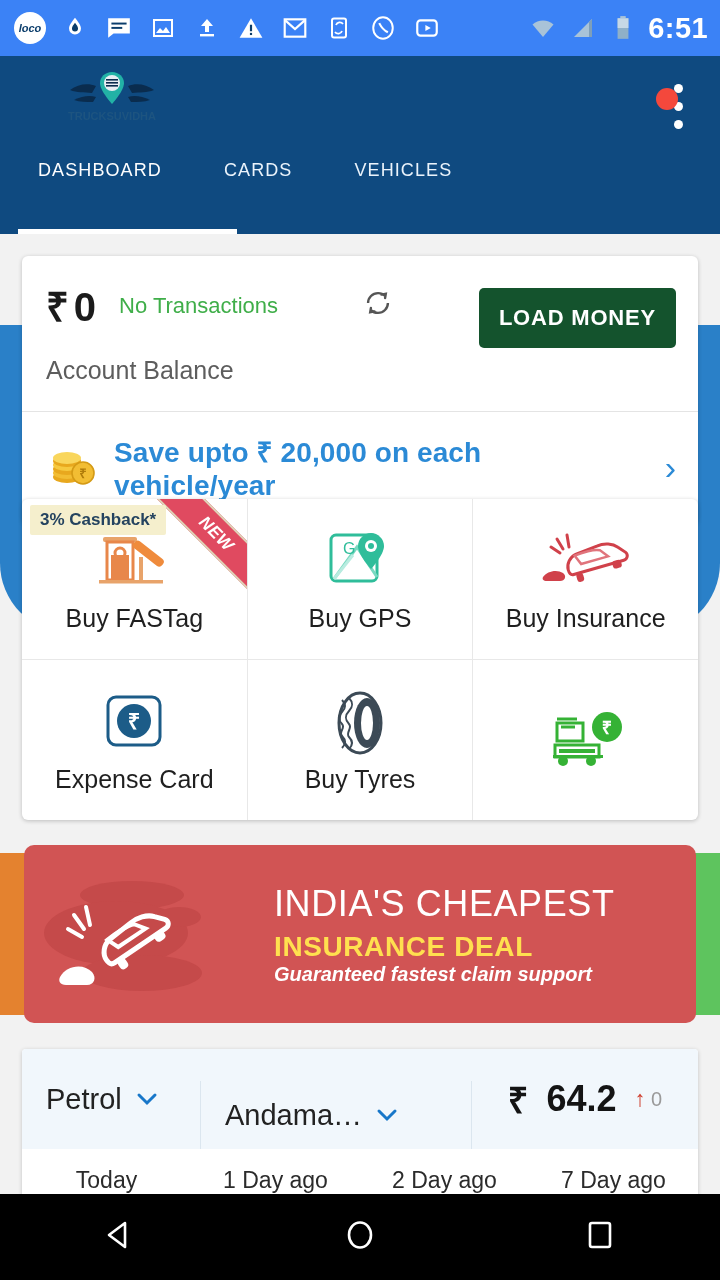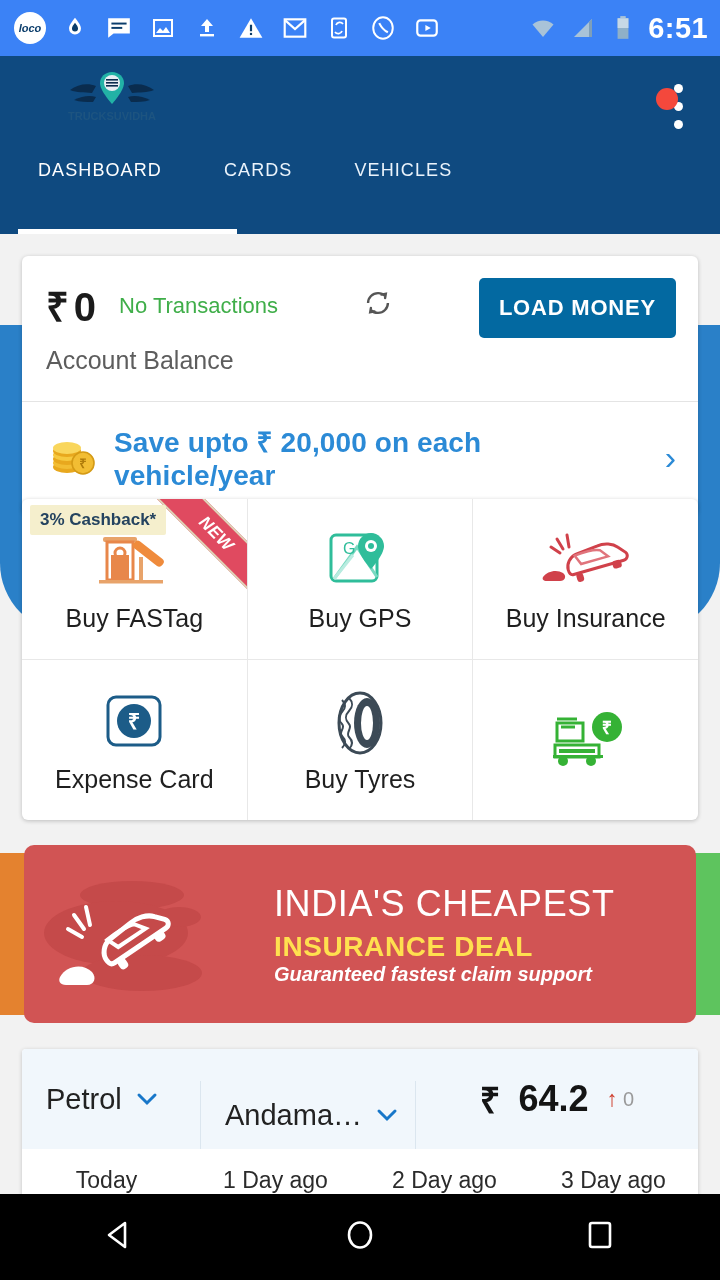--- a/index.html
+++ b/index.html
@@ -77,23 +77,23 @@
   .bal-left { flex: 0 0 auto; }
   .bal-amount {
     font-size: 40px; font-weight: 700; color: #1b1b1b; letter-spacing: .5px;
     display: inline-block;
   }
   .bal-notx { color: #3fae49; font-size: 22px; font-weight: 400; margin-left: 18px; position: relative; top: -8px; }
   .bal-sub { font-size: 25px; color: #5d5d5d; padding: 8px 0 26px 24px; }
   .bal-mid { flex: 1; display: flex; justify-content: center; padding-top: 8px; }
   .refresh-ico { width: 34px; height: 34px; color: #555; }
   .load-btn {
-    background: #0369a1; color: #fff; border: none; border-radius: 5px;
+    background: #14532d; color: #fff; border: none; border-radius: 5px;
     font-size: 22px; font-weight: 700; letter-spacing: .8px;
-    padding: 17px 20px; cursor: pointer; white-space: nowrap;
+    padding: 17px 20px; cursor: pointer; white-space: nowrap; margin-top: 10px;
   }
   .bal-divider { height: 1px; background: #e4e4e4; margin: 0 0px; }
   .save-row {
     display: flex; align-items: center; gap: 16px; padding: 20px 22px 22px 26px;
   }
   .coins { width: 50px; height: 40px; flex: 0 0 auto; }
   .save-text { flex: 1; color: #2b8ad6; font-size: 28px; font-weight: 700; letter-spacing: .1px; }
   .chev-right { color: #2b8ad6; font-size: 34px; font-weight: 300; line-height: 1; }
 
   
@@ -150,21 +150,21 @@
   .fuel-card {
     position: absolute; left: 22px; top: 815px; width: 676px; height: 190px;
     background: #fff; border-radius: 4px; box-shadow: 0 1px 4px rgba(0,0,0,.2); overflow: hidden;
   }
   .fuel-top { display: flex; height: 100px; background: #f1f7fc; }
   .fuel-sel {
     flex: 0 0 auto; display: flex; align-items: center; gap: 14px;
     padding: 0 24px; cursor: pointer;
   }
   .fuel-sel.type { width: 178px; }
-  .fuel-sel.state { width: 216px; border-left: 1px solid #dbe6ef; border-right: 1px solid #dbe6ef; margin-top: 32px; }
+  .fuel-sel.state { width: 272px; border-left: 1px solid #dbe6ef; border-right: 1px solid #dbe6ef; margin-top: 32px; }
   .fuel-sel-label { font-size: 29px; color: #222; white-space: nowrap; }
   .caret { color: #1877c9; font-size: 22px; line-height: 1; }
   .fuel-price-wrap { flex: 1; display: flex; align-items: center; justify-content: center; gap: 18px; }
   .fuel-price { font-size: 36px; font-weight: 700; color: #141414; }
   .fuel-delta { color: #9a9a9a; font-size: 20px; }
   .fuel-delta .up { color: #cf4030; font-size: 22px; }
   .fuel-days { display: flex; padding: 18px 0 0 0; }
   .fuel-day { flex: 1; text-align: center; font-size: 23px; color: #2b2b2b; }
 
   
@@ -504,21 +504,21 @@
           <span class="fuel-delta">
             <span class="up">↑</span>
             <span>0</span>
           </span>
         </div>
       </div>
       <div class="fuel-days">
         <span class="fuel-day">Today</span>
         <span class="fuel-day">1 Day ago</span>
         <span class="fuel-day">2 Day ago</span>
-        <span class="fuel-day">3 Day ago</span>
+        <span class="fuel-day">7 Day ago</span>
       </div>
     </div>
 
   </div>
 
   <div class="navbar">
     <div class="nav-btn">
       <span>
         <svg width="40" height="40" viewBox="0 0 40 40" fill="none" stroke="#fff" stroke-width="2.6" stroke-linejoin="round">
             <path d="M25 8L9 20l16 12z"></path>

